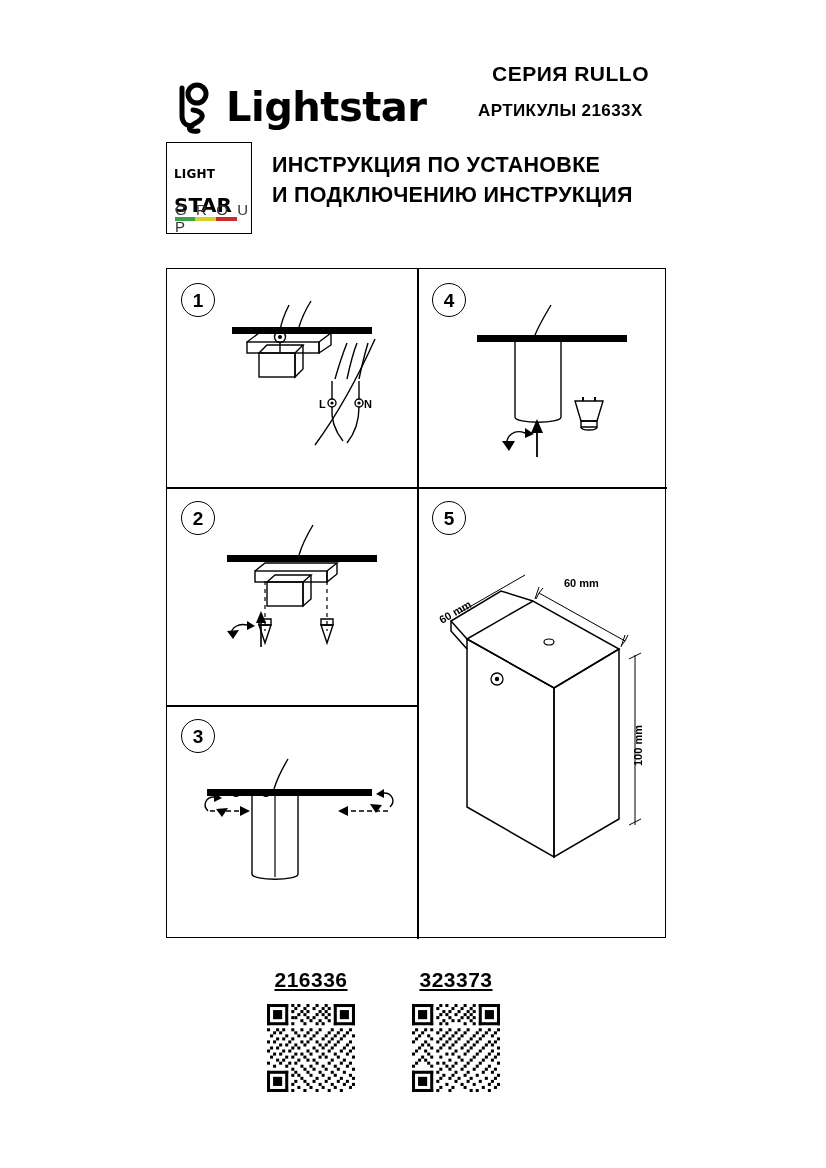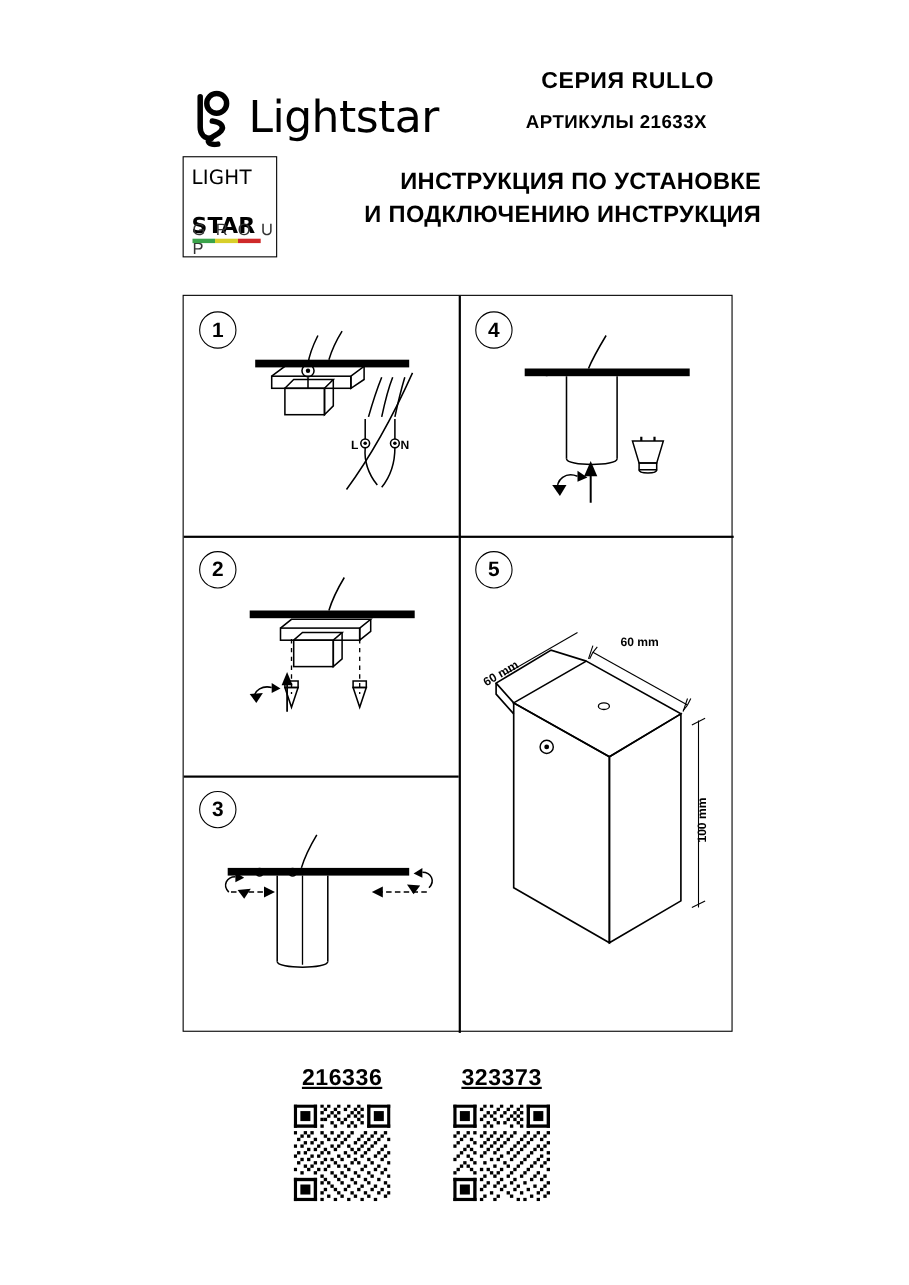--- a/index.html
+++ b/index.html
@@ -43,21 +43,21 @@
     top: 0px;
     width: 52px;
     height: 52px;
   }
   .brand-word {
     position: absolute;
     left: 66px;
     top: 2px;
     font-size: 40px;
     letter-spacing: -0.5px;
-    font-weight: 400;
+    font-weight: 700;
     color: #000;
     line-height: 46px;
     font-family: "DejaVu Sans", sans-serif;
   }
   .series-title {
     position: absolute;
     left: 332px;
     top: 22px;
     font-size: 21px;
     font-weight: bold;
@@ -77,23 +77,23 @@
     position: absolute;
     left: 166px;
     top: 142px;
     width: 86px;
     height: 92px;
     border: 1px solid #000;
     box-sizing: border-box;
   }
   .group-box .g-light {
     position: absolute;
-    left: 7px; top: 8px;
-    font-size: 18px;
-    font-weight: normal;
+    left: 7px; top: 24px;
+    font-size: 12px;
+    font-weight: bold;
     letter-spacing: 0.2px;
     font-family: "DejaVu Sans", sans-serif;
   }
   .group-box .g-star {
     position: absolute;
     left: 7px; top: 31px;
     font-size: 20px;
     font-weight: bold;
     letter-spacing: 0.2px;
     font-family: "DejaVu Sans", sans-serif;
@@ -112,21 +112,21 @@
     top: 74px;
     width: 62px;
     height: 4px;
     background: linear-gradient(to right, #3aa34a 0%, #3aa34a 33%, #d8cf2a 33%, #d8cf2a 66%, #cf2a2a 66%, #cf2a2a 100%);
   }
   .instr-title {
     position: absolute;
     left: 272px;
     top: 150px;
     width: 420px;
-    text-align: right;
+    text-align: left;
     font-size: 21.5px;
     font-weight: bold;
     line-height: 30px;
     letter-spacing: 0.3px;
   }
 
   
   .frame {
     position: absolute;
     left: 166px;

